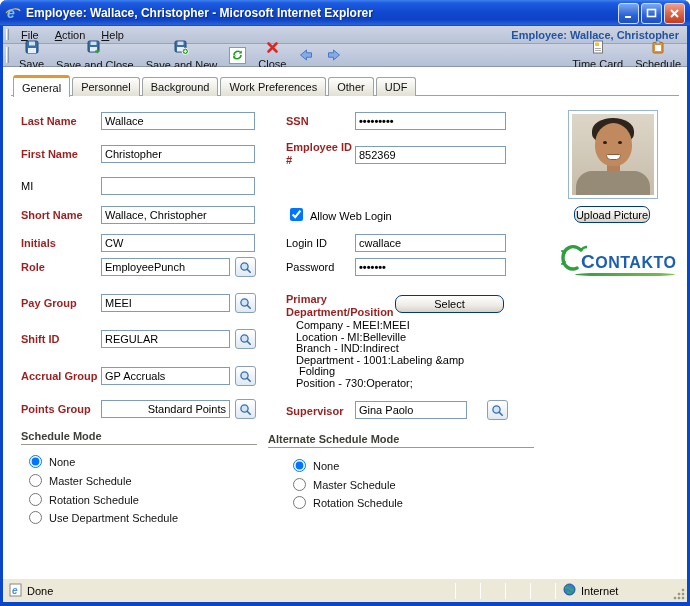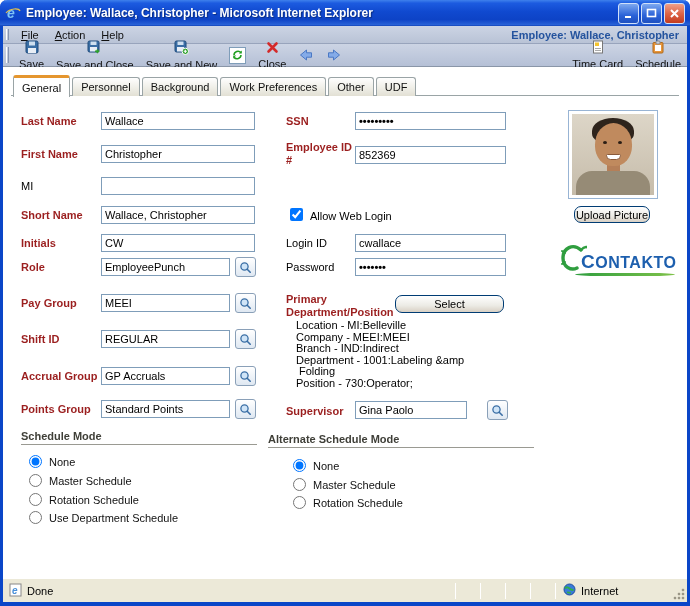--- a/index.html
+++ b/index.html
@@ -279,21 +279,21 @@
       </span>
     <span class="lbl" style="left:18px;top:303px">Accrual Group</span>
     <input class="inp" style="left: 98px; top: 300px; width: 129px;" value="GP Accruals">
     <span class="lookup" style="left:232px;top:299px">
         <svg width="13" height="13">
           <circle cx="5.5" cy="5.5" r="3.6" fill="#cfe4f7" stroke="#3a6ea5" stroke-width="1.3"></circle>
           <path d="M8.2 8.2l3 3" stroke="#3a6ea5" stroke-width="1.6" stroke-linecap="round"></path>
         </svg>
       </span>
     <span class="lbl" style="left:18px;top:336px">Points Group</span>
-    <input class="inp" style="left: 98px; top: 333px; width: 129px;" value="Standard Points">
+    <input class="inp" style="left: 98px; top: 333px; width: 129px; text-align: right;" value="Standard Points">
     <span class="lookup" style="left:232px;top:332px">
         <svg width="13" height="13">
           <circle cx="5.5" cy="5.5" r="3.6" fill="#cfe4f7" stroke="#3a6ea5" stroke-width="1.3"></circle>
           <path d="M8.2 8.2l3 3" stroke="#3a6ea5" stroke-width="1.6" stroke-linecap="round"></path>
         </svg>
       </span>
 
     <span class="lbl" style="left:283px;top:48px">SSN</span>
     <input class="inp" style="left: 352px; top: 45px; width: 151px; font-weight: bold;" value="•••••••••">
     <span class="lbl" style="left:283px;top:74px;width:72px">Employee ID #</span>
@@ -301,22 +301,22 @@
     <input type="checkbox" class="chk" style="left: 287px; top: 141px;" checked="">
     <span class="chk-lbl" style="left:307px;top:143px">Allow Web Login</span>
     <span class="lbl plain" style="left:283px;top:170px">Login ID</span>
     <input class="inp" style="left: 352px; top: 167px; width: 151px;" value="cwallace">
     <span class="lbl plain" style="left:283px;top:194px">Password</span>
     <input class="inp" style="left: 352px; top: 191px; width: 151px; font-weight: bold;" value="•••••••">
 
     <span class="lbl" style="left:283px;top:226px;width:110px">Primary Department/Position</span>
     <span class="xpbtn" style="left:392px;top:228px;width:109px;height:18px">Select</span>
     <div class="dept">
+      <div>Company - MEEI:MEEI</div>
       <div>Location - MI:Belleville</div>
-      <div>Company - MEEI:MEEI</div>
       <div>Branch - IND:Indirect</div>
       <div>Department - 1001:Labeling &amp;amp</div>
       <div class="ind">Folding</div>
       <div>Position - 730:Operator;</div>
     </div>
 
     <span class="lbl" style="left:283px;top:338px">Supervisor</span>
     <input class="inp" style="left: 352px; top: 334px; width: 112px;" value="Gina Paolo">
     <span class="lookup" style="left:484px;top:333px">
         <svg width="13" height="13">

